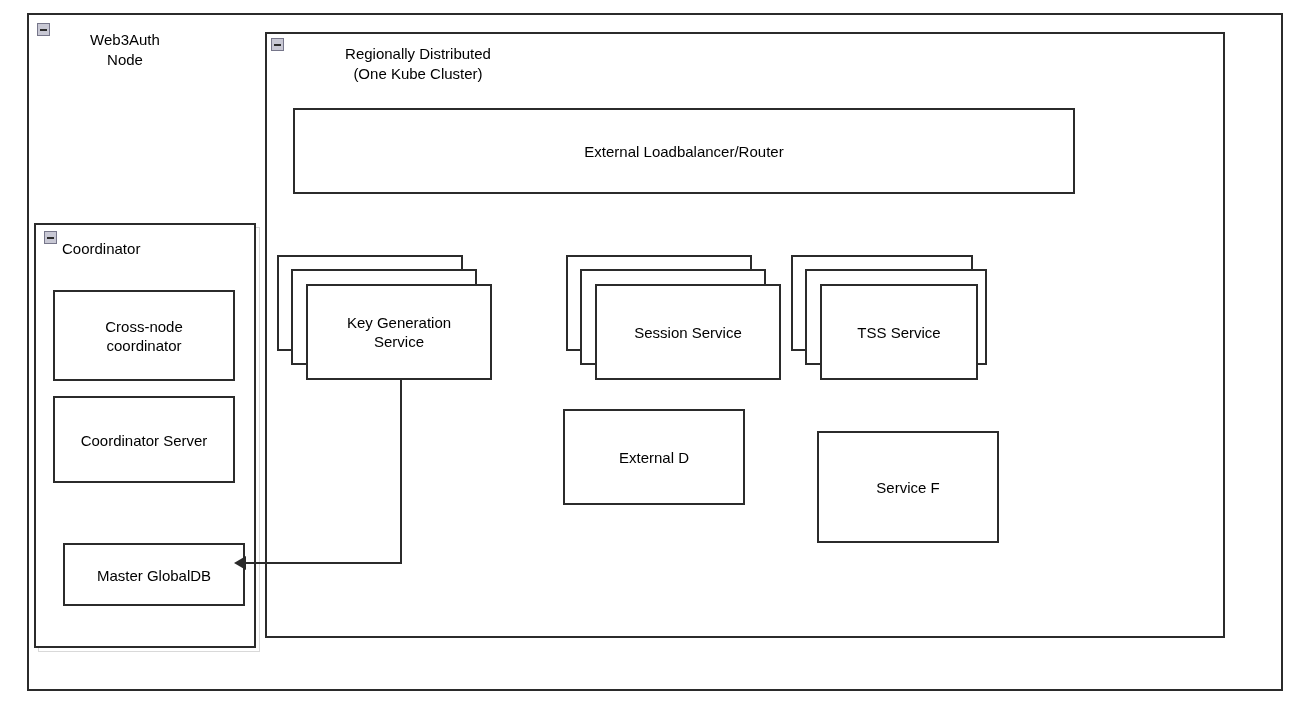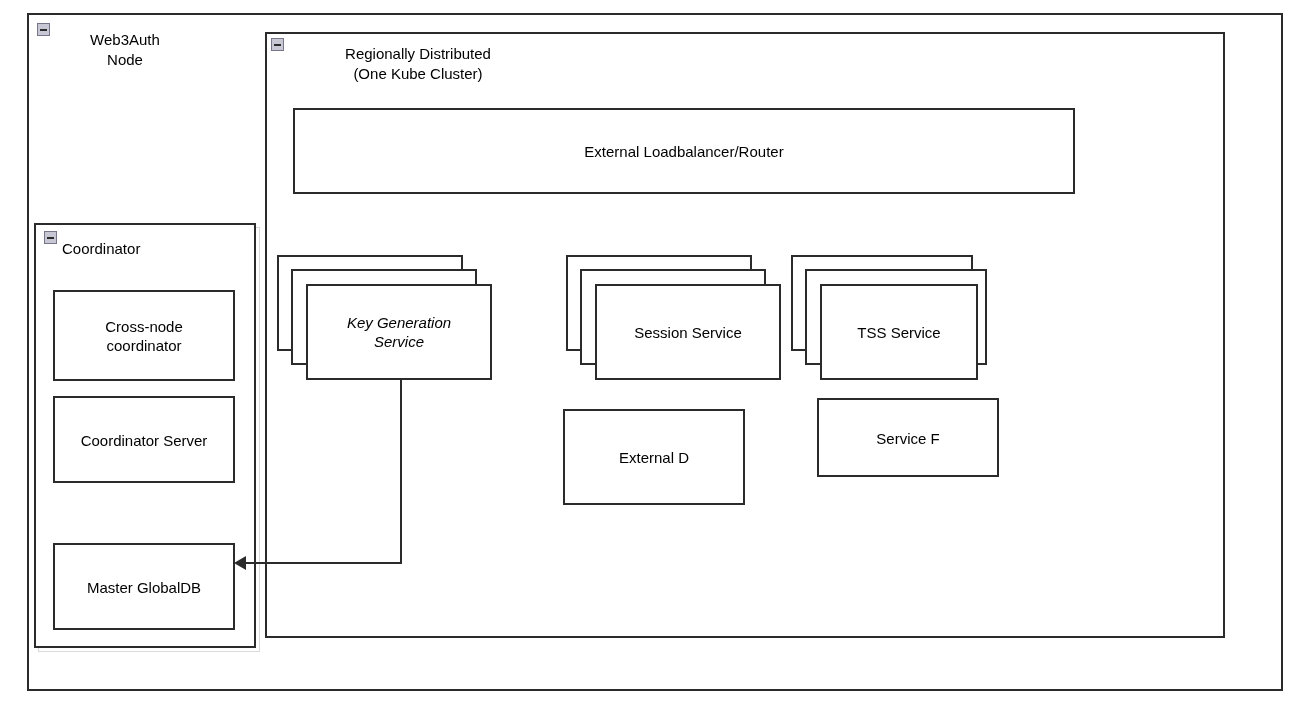--- a/index.html
+++ b/index.html
@@ -132,21 +132,21 @@
   <div class="group-title" style="left:288px; top:44px; width:260px; text-align:center;">Regionally Distributed
 (One Kube Cluster)</div>
 
   <div class="box" style="left:293px; top:108px; width:782px; height:86px;">
     <div class="box-label">External Loadbalancer/Router</div>
   </div>
 
   <div class="stack" style="left:277px; top:255px; width:215px; height:125px;">
     <div class="layer" style="left:0px;  top:0px;  width:186px; height:96px;"></div>
     <div class="layer" style="left:14px; top:14px; width:186px; height:96px;"></div>
-    <div class="layer" style="left:29px; top:29px; width:186px; height:96px;font-style:italic;">
+    <div class="layer" style="left:29px; top:29px; width:186px; height:96px;">
       <div class="box-label">Key Generation
 Service</div>
     </div>
   </div>
 
   <div class="stack" style="left:546px; top:255px; width:215px; height:125px;margin-left:20px;">
     <div class="layer" style="left:0px;  top:0px;  width:186px; height:96px;"></div>
     <div class="layer" style="left:14px; top:14px; width:186px; height:96px;"></div>
     <div class="layer" style="left:29px; top:29px; width:186px; height:96px;">
       <div class="box-label">Session Service</div>
@@ -158,42 +158,42 @@
     <div class="layer" style="left:14px; top:14px; width:182px; height:96px;"></div>
     <div class="layer" style="left:29px; top:29px; width:158px; height:96px;">
       <div class="box-label">TSS Service</div>
     </div>
   </div>
 
   <div class="box" style="left:563px; top:409px; width:182px; height:96px;">
     <div class="box-label">External D</div>
   </div>
 
-  <div class="box" style="left:817px; top:398px; width:182px; height:79px;text-decoration:underline;">
+  <div class="box" style="left:817px; top:431px; width:182px; height:112px;text-decoration:underline;">
     <div class="box-label">Service F</div>
   </div>
 
   <div class="shadow-frame" style="left:38px; top:227px; width:222px; height:425px;"></div>
 
   <div class="container-box" style="left:34px; top:223px; width:222px; height:425px;"></div>
 
   <div class="collapse-icon" style="left:44px; top:231px;"></div>
 
   <div class="group-title" style="left:62px; top:239px; width:150px; text-align:left;">Coordinator</div>
 
   <div class="box" style="left:53px; top:396px; width:182px; height:87px;">
     <div class="box-label">Coordinator Server</div>
   </div>
 
   <div class="box" style="left:53px; top:290px; width:182px; height:91px;">
     <div class="box-label">Cross-node
 coordinator</div>
   </div>
 
-  <div class="box" style="left:53px; top:543px; width:182px; height:87px;">
+  <div class="box" style="left:63px; top:543px; width:182px; height:63px;">
     <div class="box-label">Master GlobalDB</div>
   </div>
 
   <div class="line-v" style="left:400px; top:380px; height:184px;"></div>
   <div class="line-h" style="left:244px; top:562px; width:158px;"></div>
   <div class="arrow-head" style="left:234px; top:556px;"></div>
 
 </div>
 
 </body></html>

